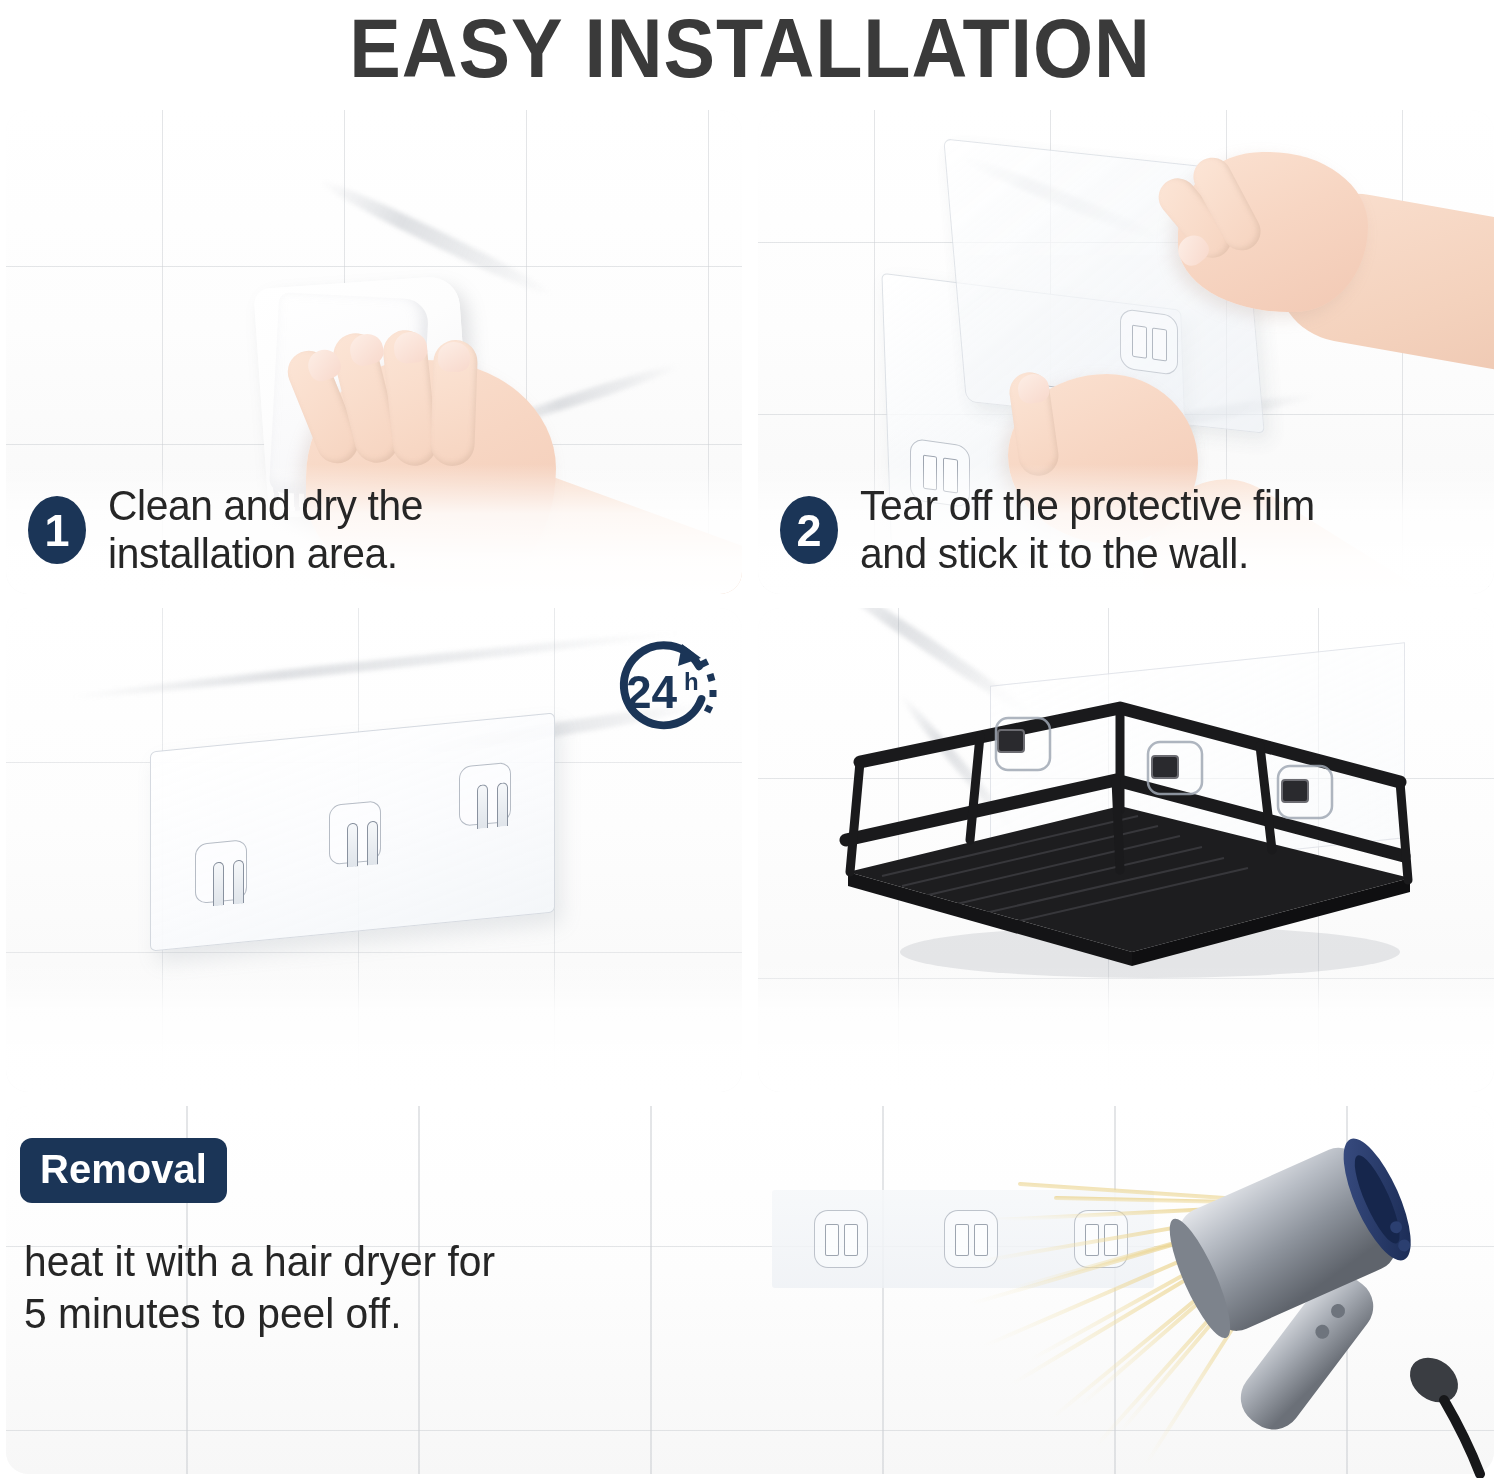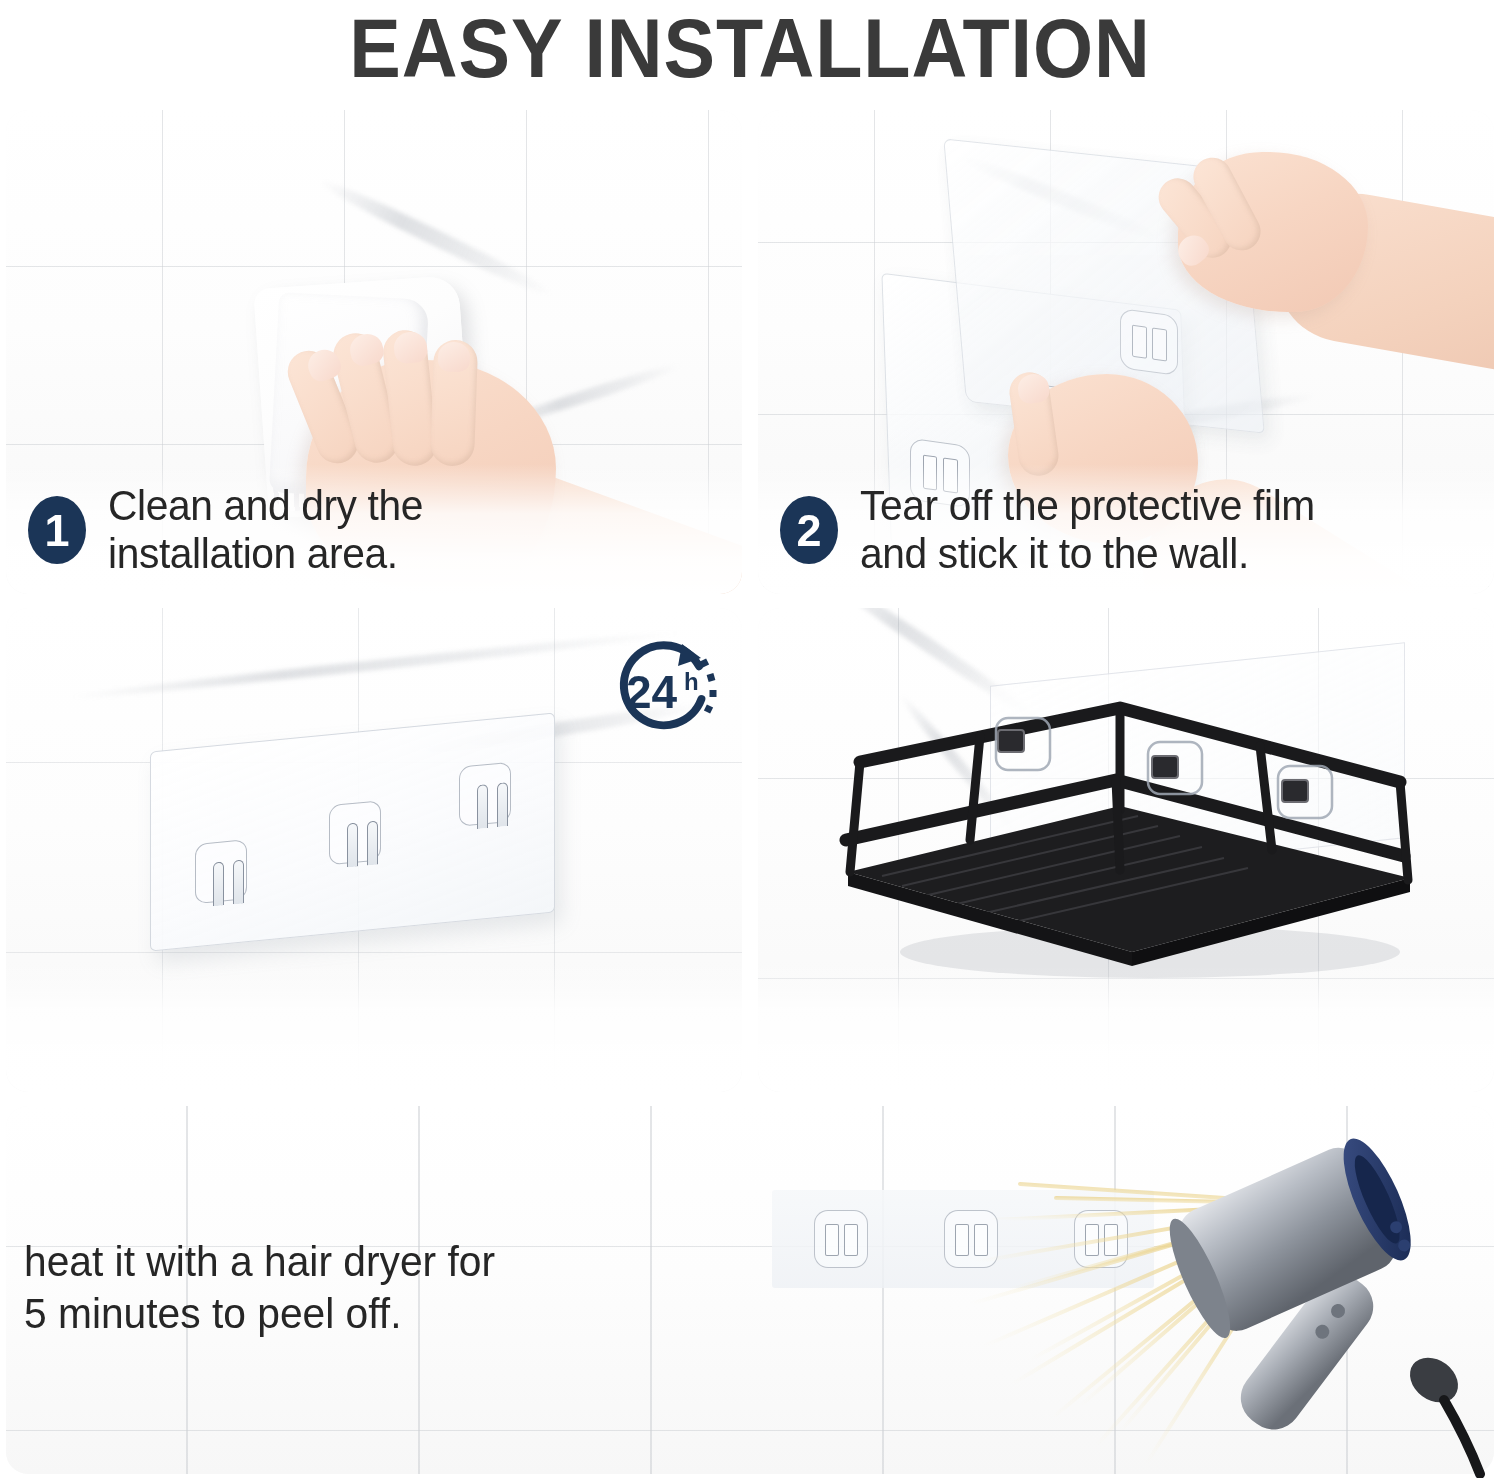--- a/index.html
+++ b/index.html
@@ -526,16 +526,17 @@
       <circle cx="244" cy="150" r="6" fill="#2b3f70"></circle>
       <circle cx="244" cy="170" r="6" fill="#2b3f70"></circle>
     </g>
 
     <g>
       <ellipse cx="286" cy="262" rx="26" ry="20" transform="rotate(37 286 262)" fill="#3a3d42"></ellipse>
       <path d="M296 282 C310 306 322 330 332 356" stroke="#17181a" stroke-width="10" fill="none" stroke-linecap="round"></path>
     </g>
   </svg>
 
+  <div id="removal-badge">Removal</div>
   <div id="removal-text">heat it with a hair dryer for
 5 minutes to peel off.</div>
 
 </div>
 
 </body></html>

